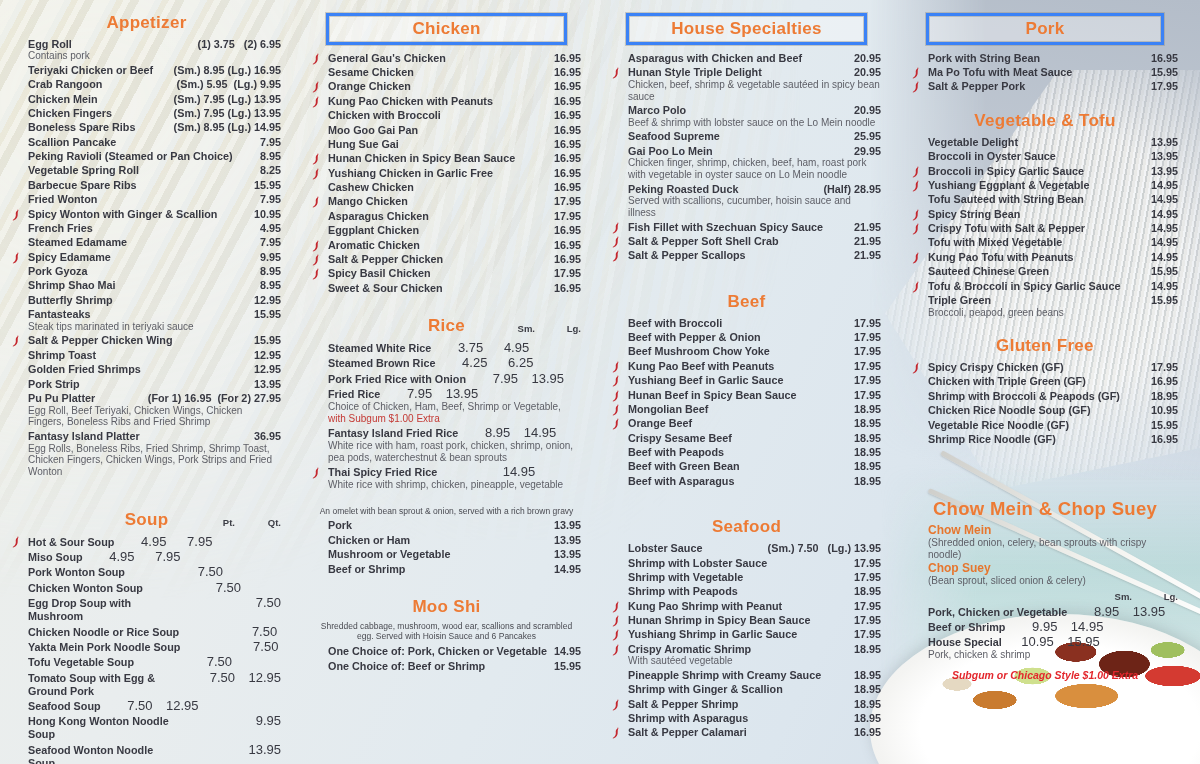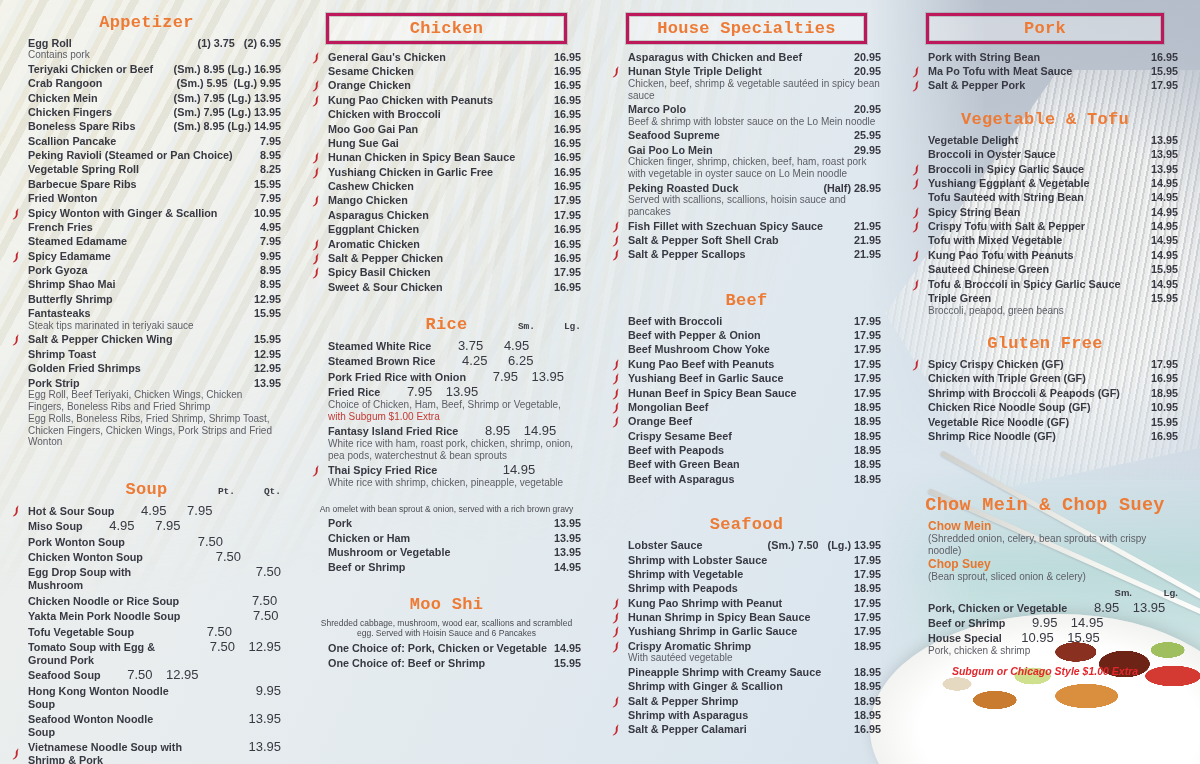--- a/index.html
+++ b/index.html
@@ -57,25 +57,25 @@
   
   .cols { position:absolute; inset:0; display:grid; grid-template-columns:repeat(4,300px); z-index:2; }
   .col { display:flex; flex-direction:column; padding:6px 19px 8px 12px; }
   .col[data-col="3"] { padding-right:22px; }
   .col[data-col="0"] .section + .section { margin-top:24px; }
   .col[data-col="1"] .section + .section { margin-top:14px; }
   .col[data-col="2"] .section + .section { margin-top:22px; }
   .col[data-col="3"] .section + .section { margin-top:10px; }
   .col[data-col="3"] .section[data-name="section-chow-mein-chop-suey"] { margin-top:44px; }
 
-  .sec-head { position:relative; margin:7px 0 4px;font-family:Liberation Mono, monospace; }
+  .sec-head { position:relative; margin:7px 0 4px; }
   .sec-title { font-size:17px; font-weight:bold; color:#ed7b35; text-align:center; letter-spacing:.3px; }
   .big .sec-title { font-size:18.5px; }
   .hdr-box { margin:2px 14px 6px; padding:3px 0; background:rgba(255,255,255,.35);
-    border:3px solid #be185d; box-shadow:0 0 0 1px rgba(140,140,135,.4), inset 0 0 0 1px rgba(140,140,135,.4); }
+    border:3px solid #3b82f6; box-shadow:0 0 0 1px rgba(140,140,135,.4), inset 0 0 0 1px rgba(140,140,135,.4); }
   .hdr-box .sec-title { margin:0; }
   .collabels { position:absolute; right:0; bottom:2px; display:flex; }
   .collabels span, .inline-labels span { width:46px; text-align:right; font-size:9.5px; font-weight:bold; color:#3c3d45; }
   .inline-labels { display:flex; justify-content:flex-end; margin:4px 0 2px; }
 
   .subtitle { font-size:8.5px; color:#4a4b52; text-align:center; margin:0 0 3px; line-height:1.2; }
 
   .row { display:flex; align-items:baseline; padding:0.7px 0; line-height:13px; }
   .chili-slot { width:16px; flex:none; align-self:center; }
   .chili-slot svg { display:block; margin-top:1px; }
@@ -236,21 +236,31 @@
           <div class="row" data-name="menu-item">
             <span class="chili-slot" data-name="chili-spacer"></span>
             <span class="name" data-name="item-name">Golden Fried Shrimps</span>
             <span class="price" data-name="item-price">12.95</span>
           </div>
           <div class="row" data-name="menu-item">
             <span class="chili-slot" data-name="chili-spacer"></span>
             <span class="name" data-name="item-name">Pork Strip</span>
             <span class="price" data-name="item-price">13.95</span>
           </div>
+          <div class="row" data-name="menu-item">
+            <span class="chili-slot" data-name="chili-spacer"></span>
+            <span class="name" data-name="item-name">Pu Pu Platter</span>
+            <span class="price" data-name="item-price">(For 1) 16.95  (For 2) 27.95</span>
+          </div>
           <div class="note" data-name="item-note">Egg Roll, Beef Teriyaki, Chicken Wings, Chicken Fingers, Boneless Ribs and Fried Shrimp</div>
+          <div class="row" data-name="menu-item">
+            <span class="chili-slot" data-name="chili-spacer"></span>
+            <span class="name" data-name="item-name">Fantasy Island Platter</span>
+            <span class="price" data-name="item-price">36.95</span>
+          </div>
           <div class="note" data-name="item-note">Egg Rolls, Boneless Ribs, Fried Shrimp, Shrimp Toast, Chicken Fingers, Chicken Wings, Pork Strips and Fried Wonton</div>
         </div>
         <div class="section" data-name="section-soup">
           <div class="sec-head" data-name="section-header">
             <h2 class="sec-title" data-name="section-title">Soup</h2>
             <div class="collabels" data-name="price-column-labels">
               <span>Pt.</span>
               <span>Qt.</span>
             </div>
           </div>
@@ -604,21 +614,21 @@
             <span class="chili-slot" data-name="chili-spacer"></span>
             <span class="name" data-name="item-name">Gai Poo Lo Mein</span>
             <span class="price" data-name="item-price">29.95</span>
           </div>
           <div class="note" data-name="item-note">Chicken finger, shrimp, chicken, beef, ham, roast pork with vegetable in oyster sauce on Lo Mein noodle</div>
           <div class="row" data-name="menu-item">
             <span class="chili-slot" data-name="chili-spacer"></span>
             <span class="name" data-name="item-name">Peking Roasted Duck</span>
             <span class="price" data-name="item-price">(Half) 28.95</span>
           </div>
-          <div class="note" data-name="item-note">Served with scallions, scallions, hoisin sauce and pancakes</div>
+          <div class="note" data-name="item-note">Served with scallions, cucumber, hoisin sauce and illness</div>
           <div class="row" data-name="menu-item">
             <span class="chili-slot" data-name="chili-pepper-icon">
               <svg width="9" height="12" viewBox="0 0 9 12">
                 <path d="M6.1 1.9 C6.7 1.2 6.3 0.2 5.8 0.5 C5.4 0.7 5.5 1.2 5.4 1.8 C4 2.2 3.6 3.9 3.8 5.4 C4 7.3 3.3 9.3 1.4 10.4 C0.4 11 0.7 11.7 1.8 11.3 C4.7 10.3 5.9 7.7 5.7 5.2 C5.6 3.9 5.8 2.8 6.1 1.9 Z" fill="#c4272e"></path>
               </svg>
             </span>
             <span class="name" data-name="item-name">Fish Fillet with Szechuan Spicy Sauce</span>
             <span class="price" data-name="item-price">21.95</span>
           </div>
           <div class="row" data-name="menu-item">

